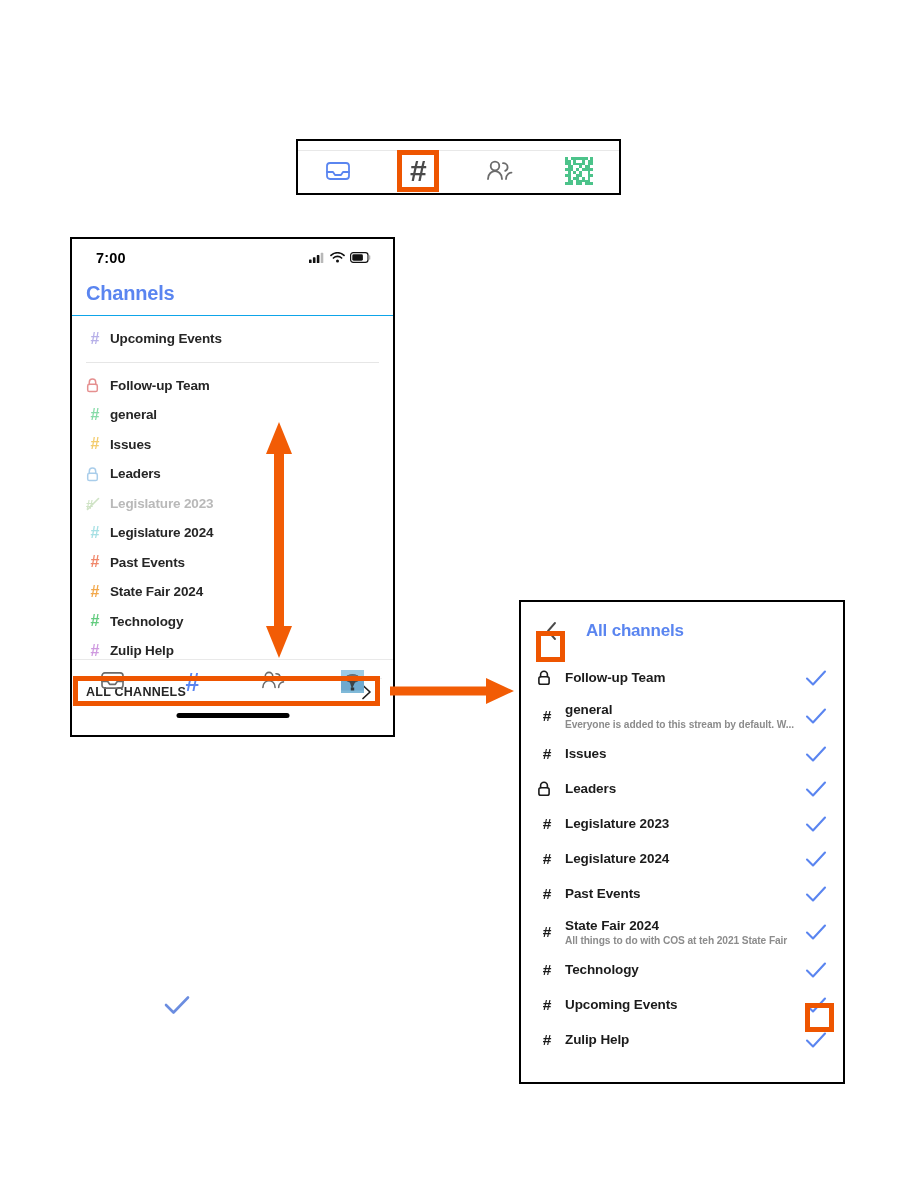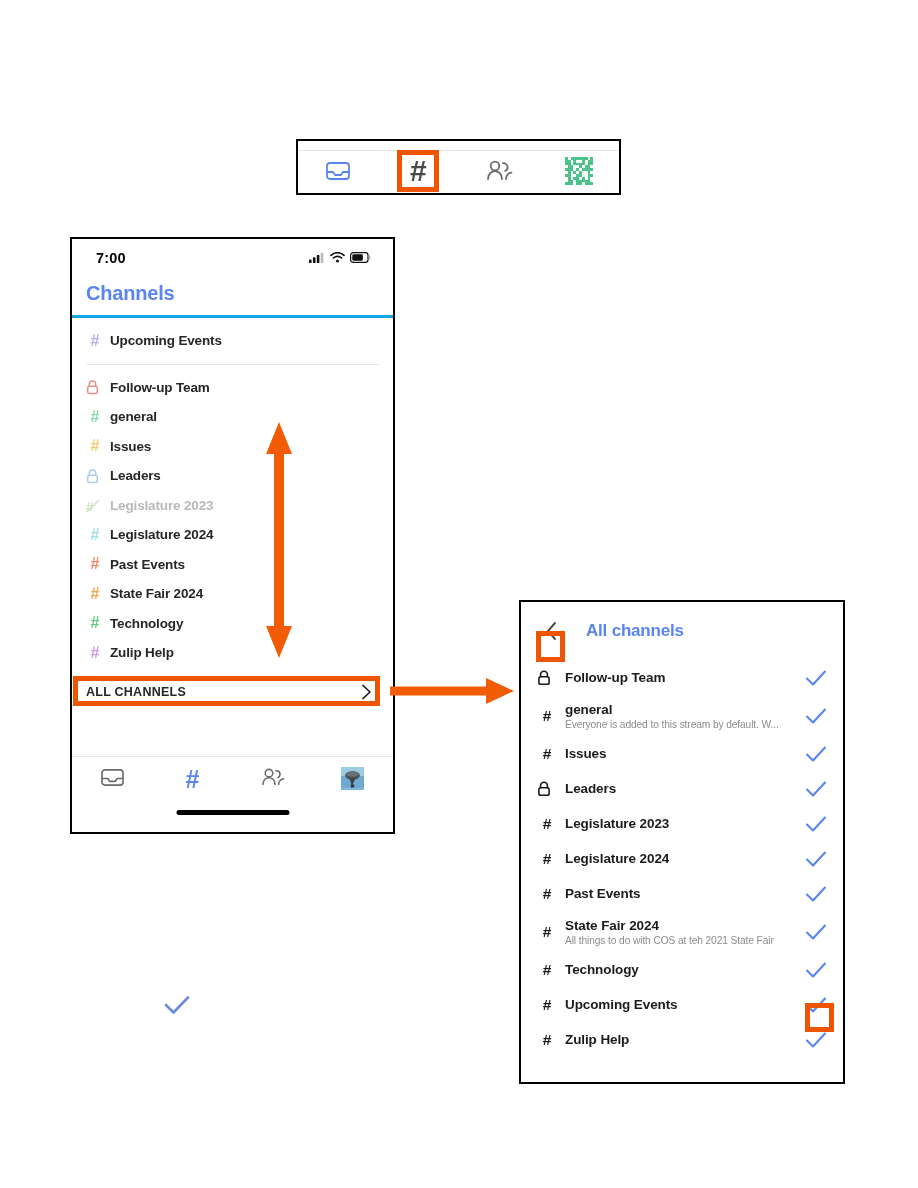--- a/index.html
+++ b/index.html
@@ -42,21 +42,21 @@
     position: relative;
     padding-top: 8px;
   }
 
   
   #phone {
     position: absolute;
     left: 70px;
     top: 237px;
     width: 325px;
-    height: 597px;
+    height: 500px;
     background: #ffffff;
     border: 2px solid #000000;
     box-sizing: border-box;
     overflow: hidden;
   }
   #status-bar {
     height: 37px;
     display: flex;
     align-items: center;
     justify-content: space-between;
@@ -69,21 +69,21 @@
     color: #000;
     letter-spacing: 0.2px;
   }
   #status-icons {
     display: flex;
     align-items: center;
     gap: 5px;
   }
   #phone-title-bar {
     padding: 6px 0 10px 14px;
-    border-bottom: 3px solid #0ea5e9;
+    border-bottom: 1px solid #0ea5e9;
   }
   #phone-title {
     font-size: 20px;
     font-weight: bold;
     color: #5a85f0;
     letter-spacing: -0.2px;
   }
   .ch-row {
     display: flex;
     align-items: center;
@@ -210,21 +210,21 @@
   .ac-text { flex: 1 1 auto; min-width: 0; }
   .ac-name {
     font-size: 13.5px;
     font-weight: bold;
     color: #1b1b1b;
     letter-spacing: -0.1px;
   }
   .ac-desc {
     font-size: 10.2px;
     color: #8c8c8c;
-    font-weight: normal;
+    font-weight: bold;
     margin-top: 2px;
     white-space: nowrap;
     overflow: hidden;
     text-overflow: ellipsis;
     max-width: 252px;
     letter-spacing: -0.1px;
   }
   .ac-check { margin-left: 8px; flex: 0 0 auto; }
   .ac-row.with-desc { min-height: 41px; }
 

